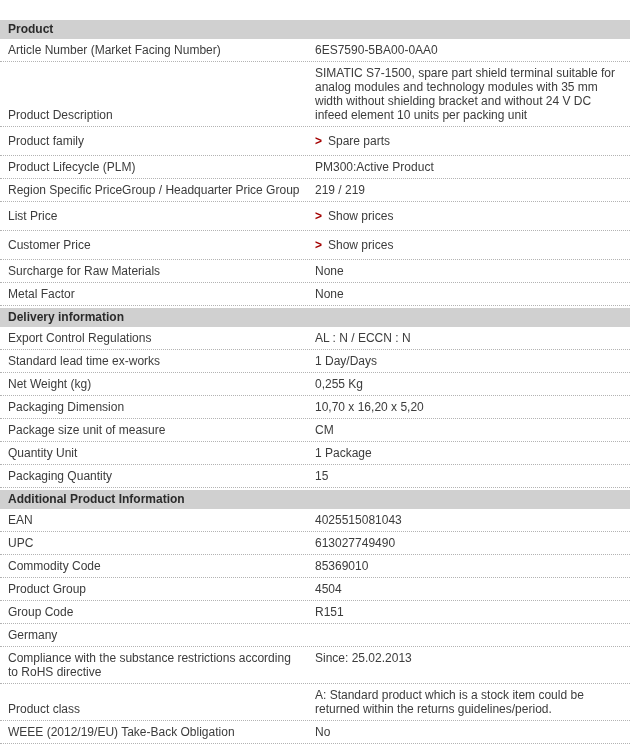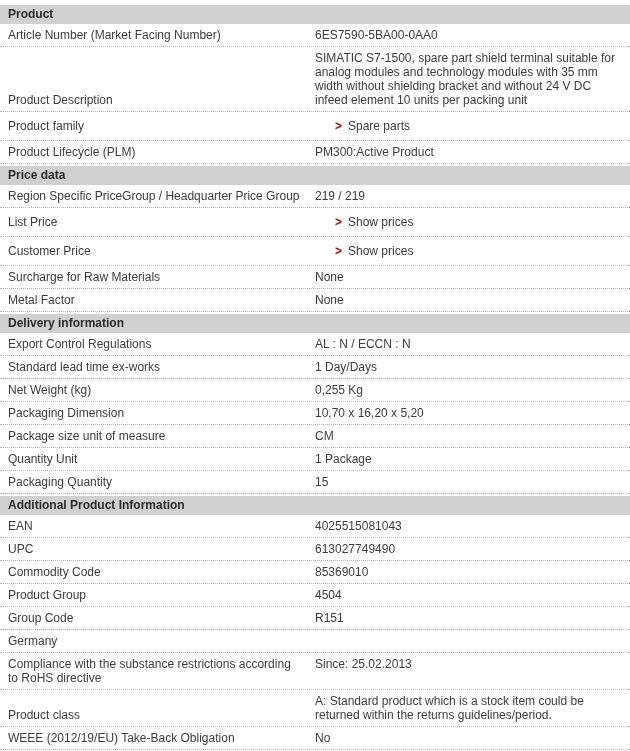--- a/index.html
+++ b/index.html
@@ -16,42 +16,42 @@
   .page { width: 630px; padding-top: 5px; }
 
   .sec-header {
     background: #d0d0d0;
     color: #2b2b2b;
     font-weight: bold;
     padding: 3px 8px;
     line-height: 13px;
     margin-top: 2px;
   }
-  .sec-header.first { margin-top: 0; }
+  .sec-header.first { margin-top: 15px; }
 
   .row {
     display: flex;
     border-bottom: 1px dotted #b3b3b3;
     align-items: flex-end;
   }
   .row .label {
     width: 307px;
     padding: 4px 4px 4px 8px;
     line-height: 14px;
     flex-shrink: 0;
   }
   .row .value {
     flex: 1;
     padding: 4px 8px 4px 8px;
     line-height: 14px;
   }
   .row.tall .label, .row.tall .value { padding-top: 7px; padding-bottom: 7px; }
   .row.center { align-items: flex-start; }
 
-  a.link { text-decoration: none; color: #3c3c3c; cursor: pointer; display: inline-block; margin-left: 20px; }
+  a.link { text-decoration: none; color: #3c3c3c; cursor: pointer; display: inline-block; }
   .chev {
     color: #a40000;
     font-weight: bold;
     margin-right: 6px;
     font-size: 12px;
   }
 </style>
 </head>
 <body>
 
@@ -76,21 +76,20 @@
         <span class="chev">&gt;</span><span>Spare parts</span>
       </a>
     </div>
   </div>
 
   <div class="row">
     <div class="label">Product Lifecycle (PLM)</div>
     <div class="value">PM300:Active Product</div>
   </div>
 
-  <div class="sec-header">Price data</div>
 
   <div class="row">
     <div class="label">Region Specific PriceGroup / Headquarter Price Group</div>
     <div class="value">219 / 219</div>
   </div>
 
   <div class="row tall">
     <div class="label">List Price</div>
     <div class="value">
       <a class="link">

